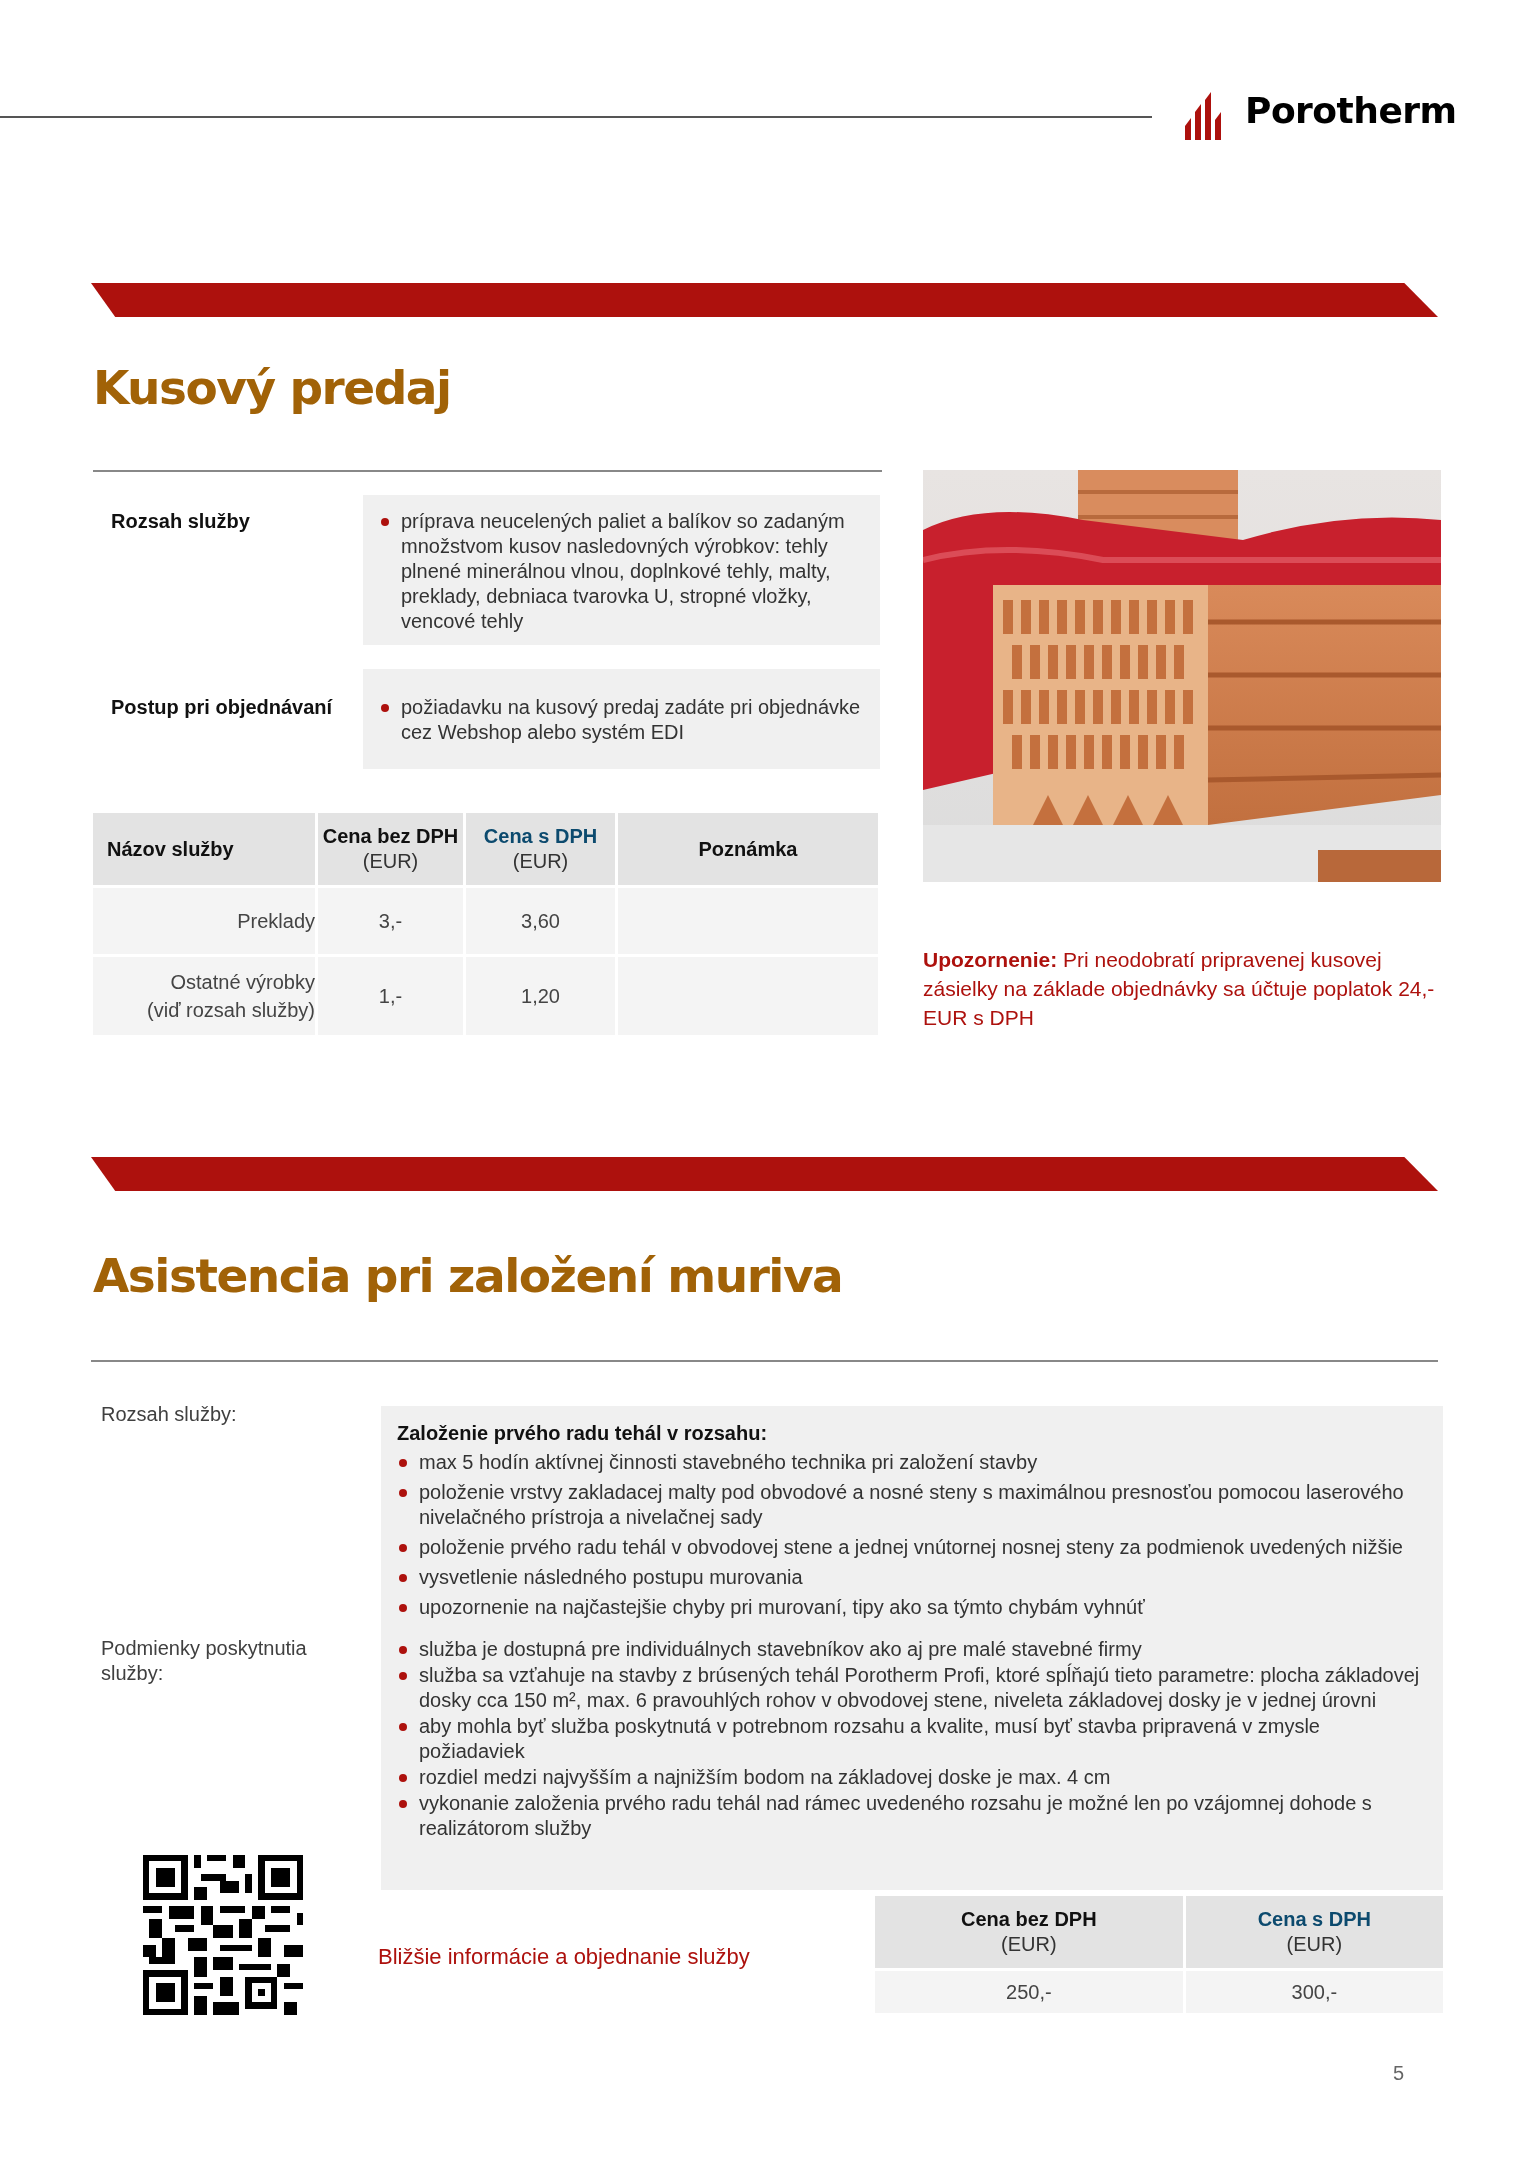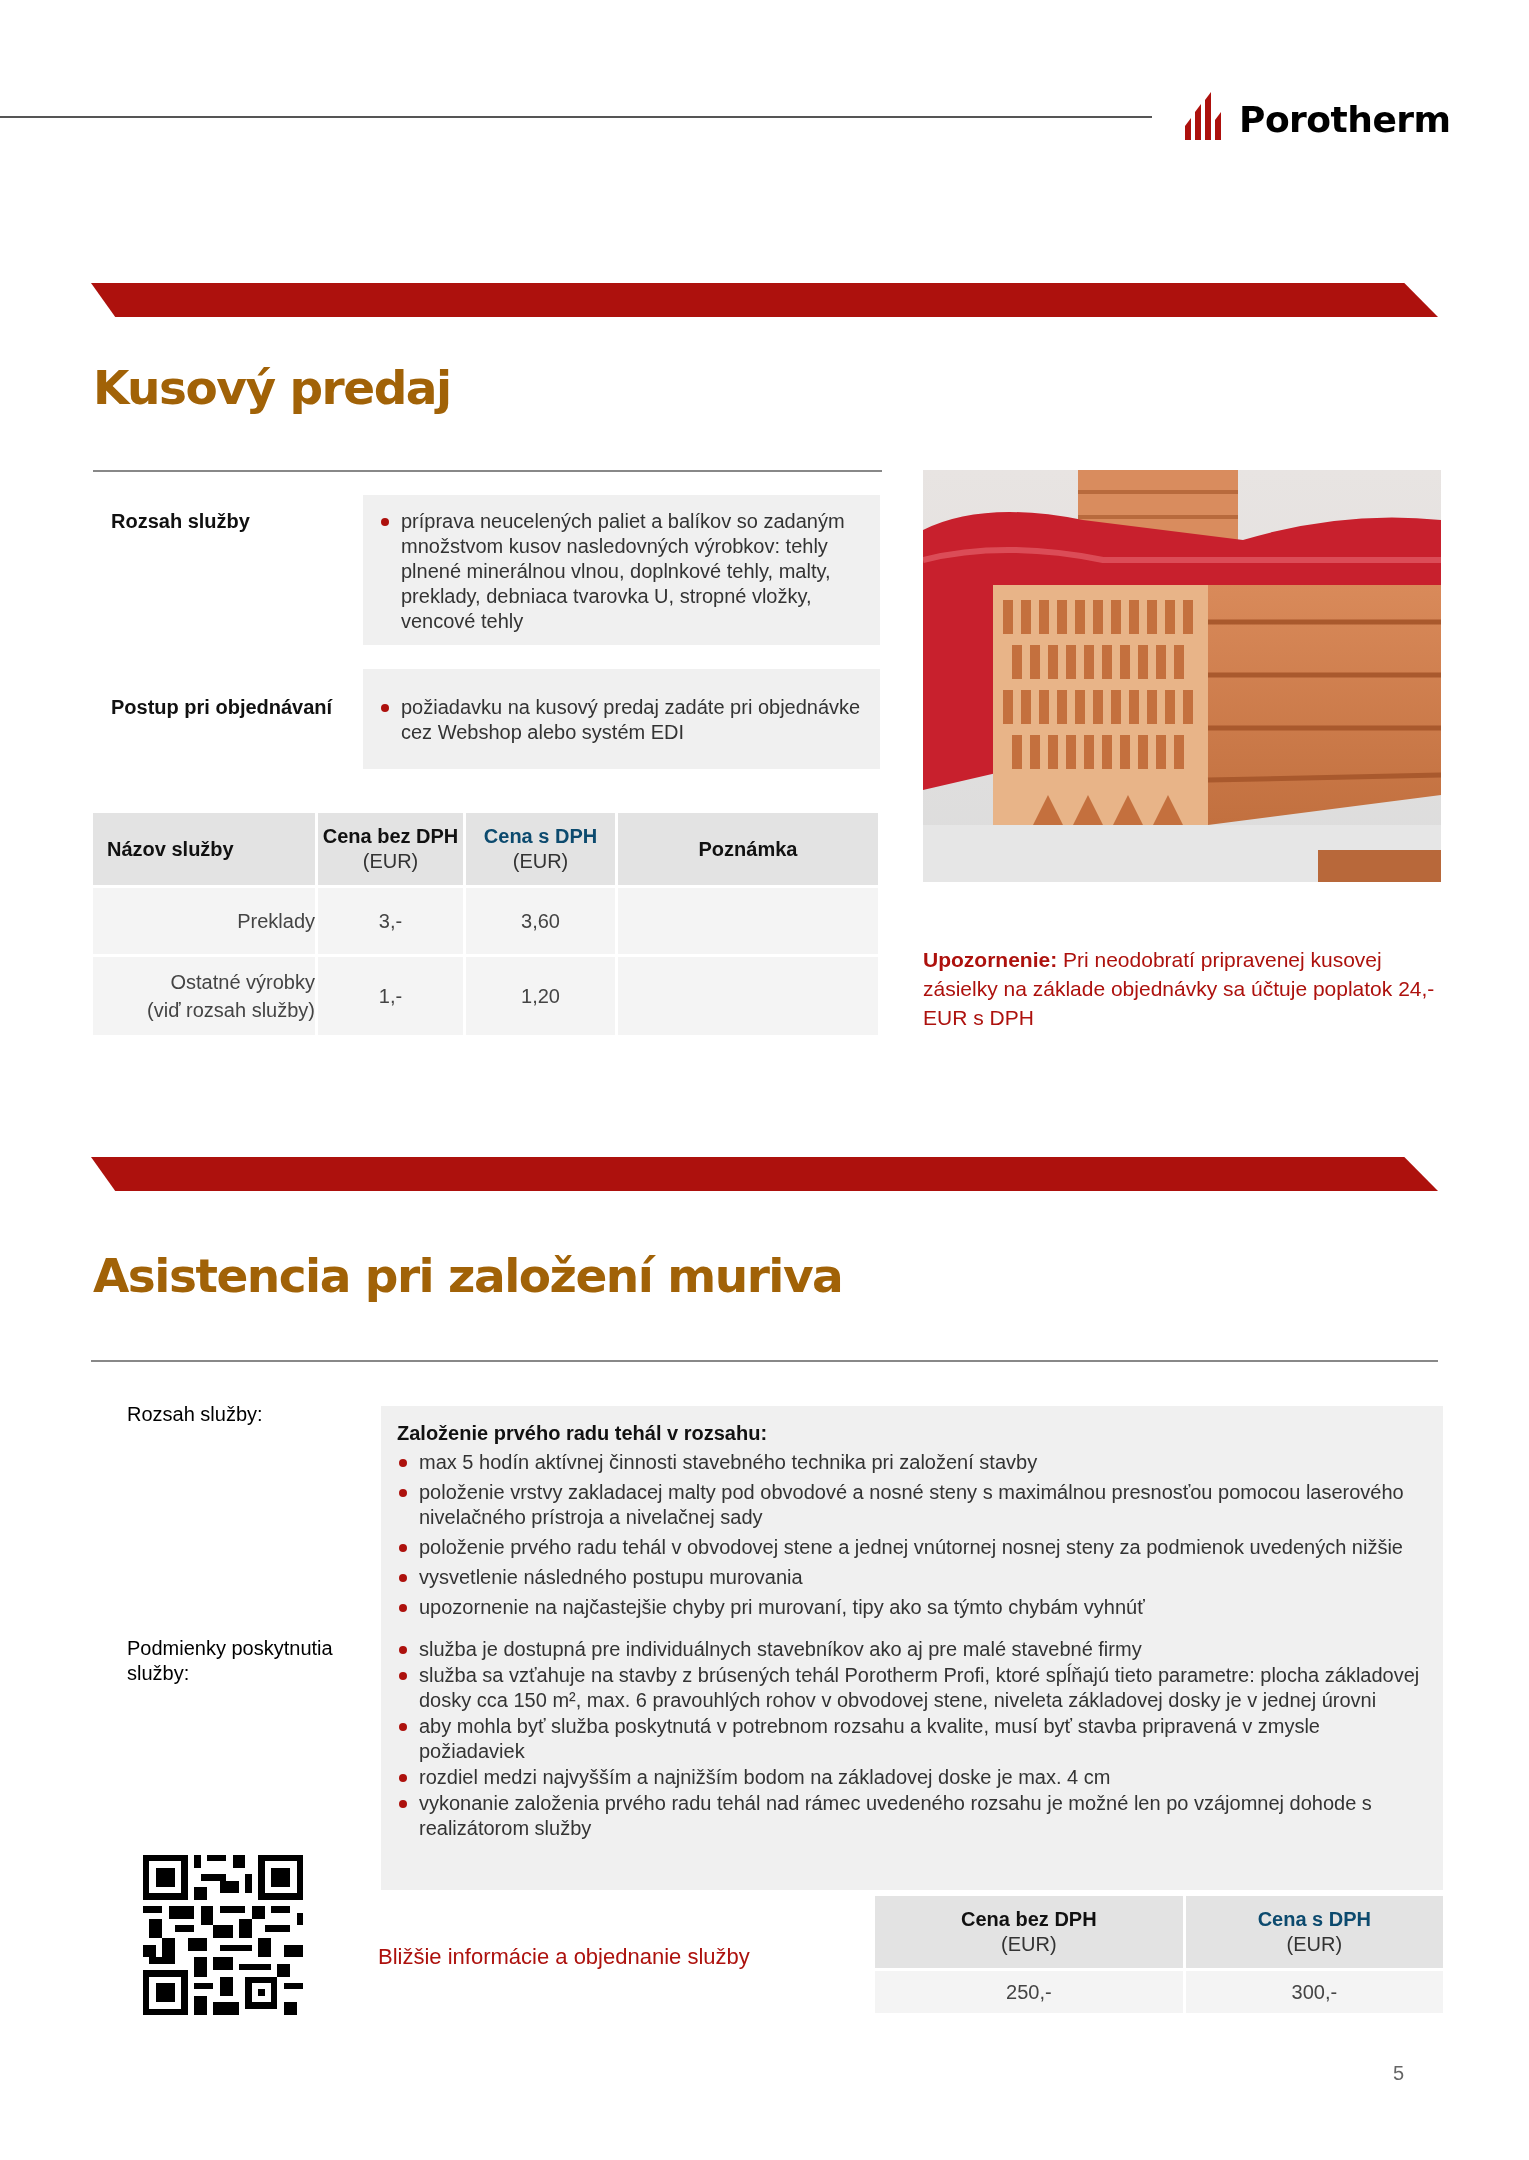--- a/index.html
+++ b/index.html
@@ -1,38 +1,38 @@
 <!DOCTYPE html>
 <html><head>
 <meta charset="utf-8">
 <style>
   * { box-sizing: border-box; margin: 0; padding: 0; }
   html, body { width: 1529px; height: 2160px; background: #ffffff; }
   body { position: relative; font-family: "Liberation Sans", sans-serif; color: #222; overflow: hidden; }
   .abs { position: absolute; }
 
   .top-rule { left: 0; top: 116px; width: 1152px; height: 2px; background: #555; }
-  .logo { left: 1183px; top: 90px; height: 50px; display: flex; align-items: flex-end; gap: 12px; }
+  .logo { left: 1183px; top: 90px; height: 50px; display: flex; align-items: flex-start; gap: 18px; }
   .logo-mark { width: 44px; height: 50px; }
   .logo-text { font-family: "DejaVu Sans", sans-serif; font-weight: bold; font-size: 36px; color: #000; letter-spacing: -0.5px; }
 
   .band { height: 34px; background: #ad110d; }
   .band1 { left: 91px; top: 283px; width: 1347px; clip-path: polygon(0 0, 97.5% 0, 100% 100%, 1.8% 100%); }
   .band2 { left: 91px; top: 1157px; width: 1347px; clip-path: polygon(0 0, 97.5% 0, 100% 100%, 1.8% 100%); }
 
   .section-title { font-family: "DejaVu Sans", sans-serif; font-weight: bold; color: #a16207; font-size: 47px; letter-spacing: -1.5px; }
   .title1 { left: 93px; top: 360px; }
   .title2 { left: 93px; top: 1248px; }
 
   .rule { height: 2px; background: #888; }
   .rule1 { left: 93px; top: 470px; width: 789px; }
   .rule2 { left: 91px; top: 1360px; width: 1347px; }
 
   .label-bold { font-weight: bold; font-size: 20px; color: #111; }
-  .label-reg { font-size: 20px; color: #000000; line-height: 25px; margin-left: 26px; }
+  .label-reg { font-size: 20px; color: #404040; line-height: 25px; }
 
   .graybox { background: #f0f0f0; }
   .bullets { list-style: none; }
   .bullets li { position: relative; padding-left: 22px; font-size: 20px; line-height: 25px; color: #333; }
   .bullets li::before { content: ""; position: absolute; left: 2px; top: 9px; width: 8px; height: 8px; border-radius: 50%; background: #ad110d; }
 
   
   .s1-l1 { left: 111px; top: 510px; }
   .s1-b1 { left: 363px; top: 495px; width: 517px; height: 150px; padding: 14px 16px; }
   .s1-l2 { left: 111px; top: 696px; }

